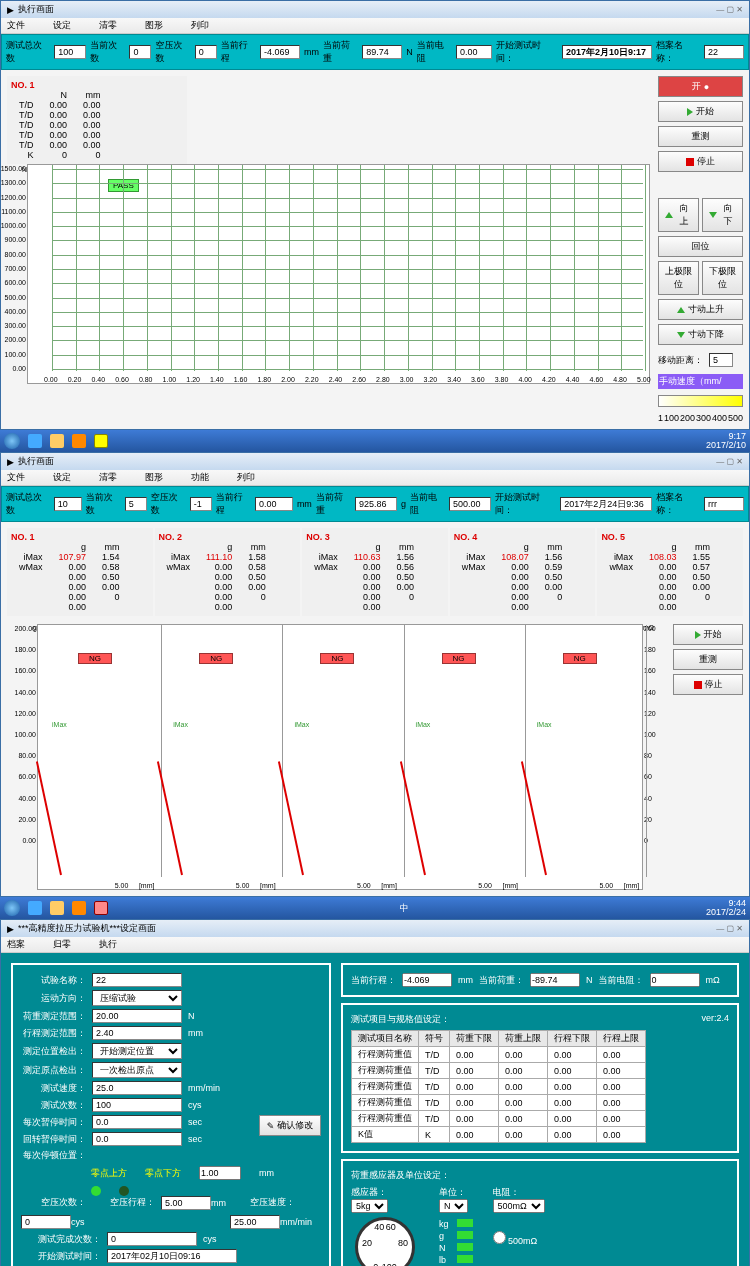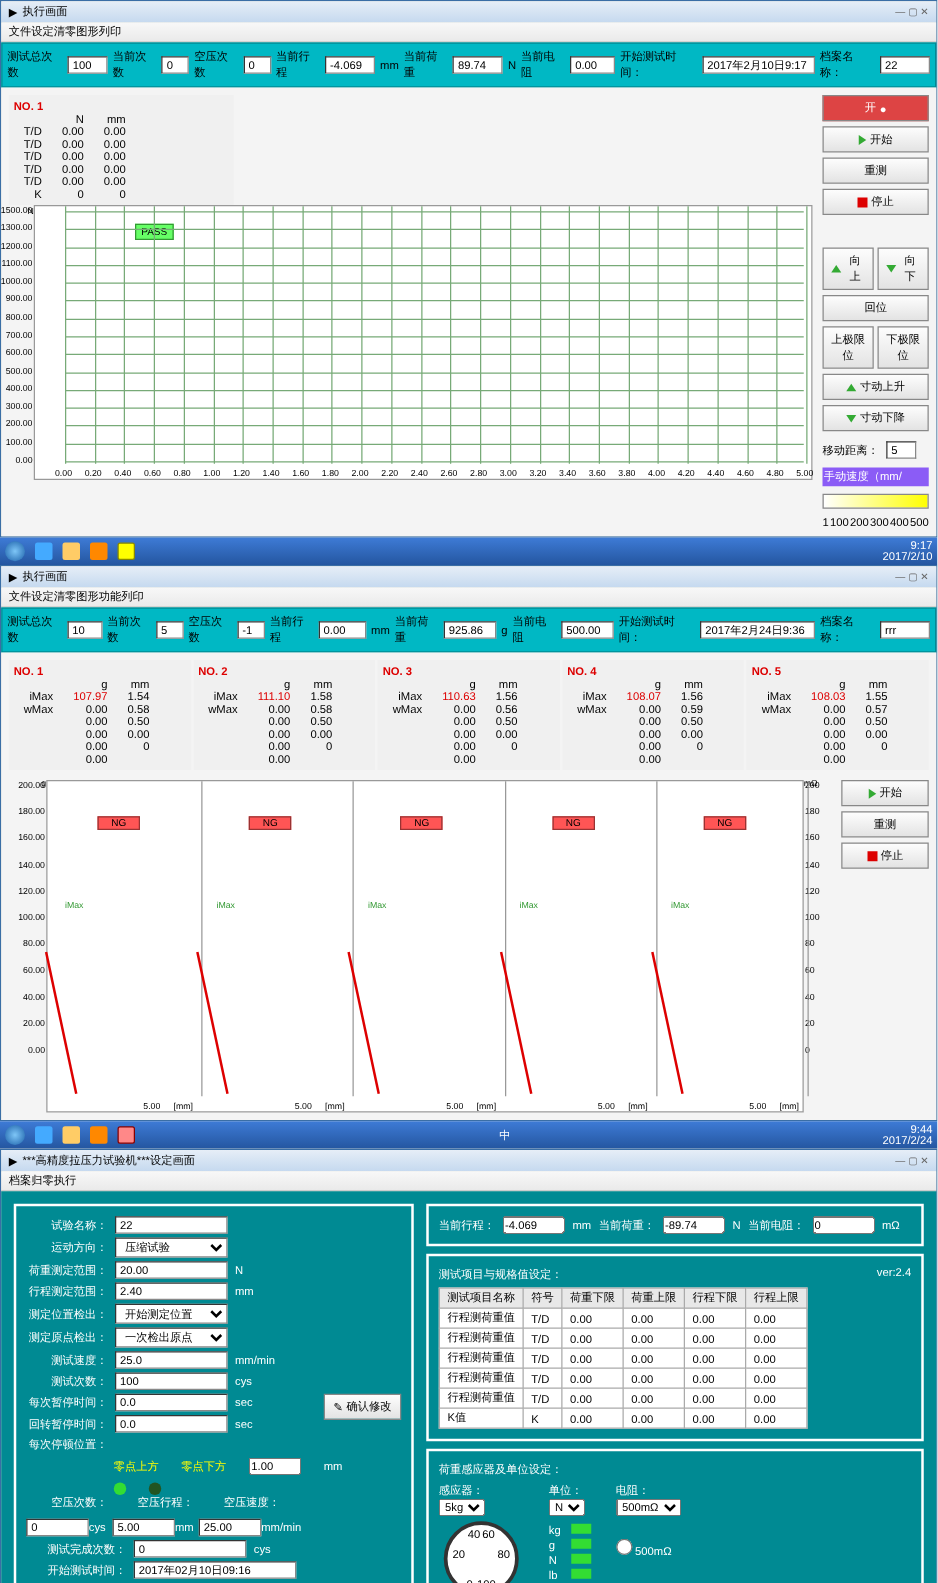--- a/index.html
+++ b/index.html
@@ -1,20 +1,20 @@
 <!DOCTYPE html>
 <html><head>
 <meta charset="utf-8">
 <style>
 *{box-sizing:border-box;margin:0;padding:0;font-family:"Microsoft YaHei",SimSun,sans-serif;font-size:9px}
 body{background:#fff;width:750px}
 .win{border:1px solid #3a6ea5;background:#ece9d8}
 .titlebar{background:linear-gradient(#e6eef7,#c5d9ef);padding:2px 6px;font-size:10px;display:flex;align-items:center;gap:4px}
 .titlebar .winctrl{margin-left:auto;font-size:8px;color:#666}
-.menubar{background:linear-gradient(#f8f8f8,#eaeaea);padding:1px 6px;font-size:10px;display:flex;gap:0;border-bottom:1px solid #ccc}
+.menubar{background:linear-gradient(#f8f8f8,#eaeaea);padding:1px 6px;font-size:10px;display:flex;gap:28px;border-bottom:1px solid #ccc}
 .menubar span{cursor:pointer}
 .topbar{background:#00b8c4;padding:4px;display:flex;gap:4px;align-items:center;font-size:9px;border:1px solid #008a93}
 .topbar .lbl{color:#000}
 .topbar input{background:#fff;border:1px inset #888;padding:1px 3px;font-size:9px}
 .panel-body{background:#f4f4f4;padding:6px;display:flex;gap:8px}
 .datatbl{background:#f0f0f0;padding:4px;font-size:9px}
 .datatbl .no{color:#d00;font-weight:bold}
 .datatbl table{border-collapse:collapse}
 .datatbl td{padding:0 8px;text-align:right}
 .chart{background:#fff;border:1px solid #999;height:220px;position:relative;font-size:7px;flex:1}
@@ -81,21 +81,21 @@
       <input style="width: 22px;" value="0">
   <span class="lbl">当前行程</span>
       <input style="width: 40px;" value="-4.069">
       <span class="lbl">mm</span>
   <span class="lbl">当前荷重</span>
       <input style="width: 40px;" value="89.74">
       <span class="lbl">N</span>
   <span class="lbl">当前电阻</span>
       <input style="width: 36px;" value="0.00">
   <span class="lbl">开始测试时间：</span>
-      <input style="width: 90px;" value="2017年2月10日9:17">
+      <input style="width: 90px; font-weight: bold;" value="2017年2月10日9:17">
   <span class="lbl">档案名称：</span>
       <input style="width: 40px;" value="22">
  </div>
  <div class="panel-body">
   <div style="flex:1">
    <div class="datatbl" style="width:180px">
     <span class="no">NO.   1</span>
     <table id="tbl1">
             <tbody>
               <tr>
@@ -689,21 +689,21 @@
     </div>
     <div style="display:flex;gap:18px;align-items:center;margin-left:70px">
      <span style="width:10px;height:10px;border-radius:50%;background:#3d3;display:inline-block"></span>
      <span style="width:10px;height:10px;border-radius:50%;background:#252;display:inline-block"></span>
     </div>
     <div style="display:flex;gap:4px;margin-top:0">
      <div class="field" style="flex-direction:column;align-items:flex-start">
               <label>空压次数：</label>
               <div><input style="width: 50px;" value="0"><span style="color:#fff">cys</span></div>
             </div>
-     <div class="field" style="flex-direction:column;align-items:flex-start">
+     <div class="field" style="flex-direction:row;align-items:flex-start">
               <label>空压行程：</label>
               <div><input style="width: 50px;" value="5.00"><span style="color:#fff">mm</span></div>
             </div>
      <div class="field" style="flex-direction:column;align-items:flex-start">
               <label>空压速度：</label>
               <div><input style="width: 50px;" value="25.00"><span style="color:#fff">mm/min</span></div>
             </div>
     </div>
     <div class="btn" style="position:absolute;right:8px;top:150px;width:62px">✎ <span>确认修改</span></div>
     <div class="field">

